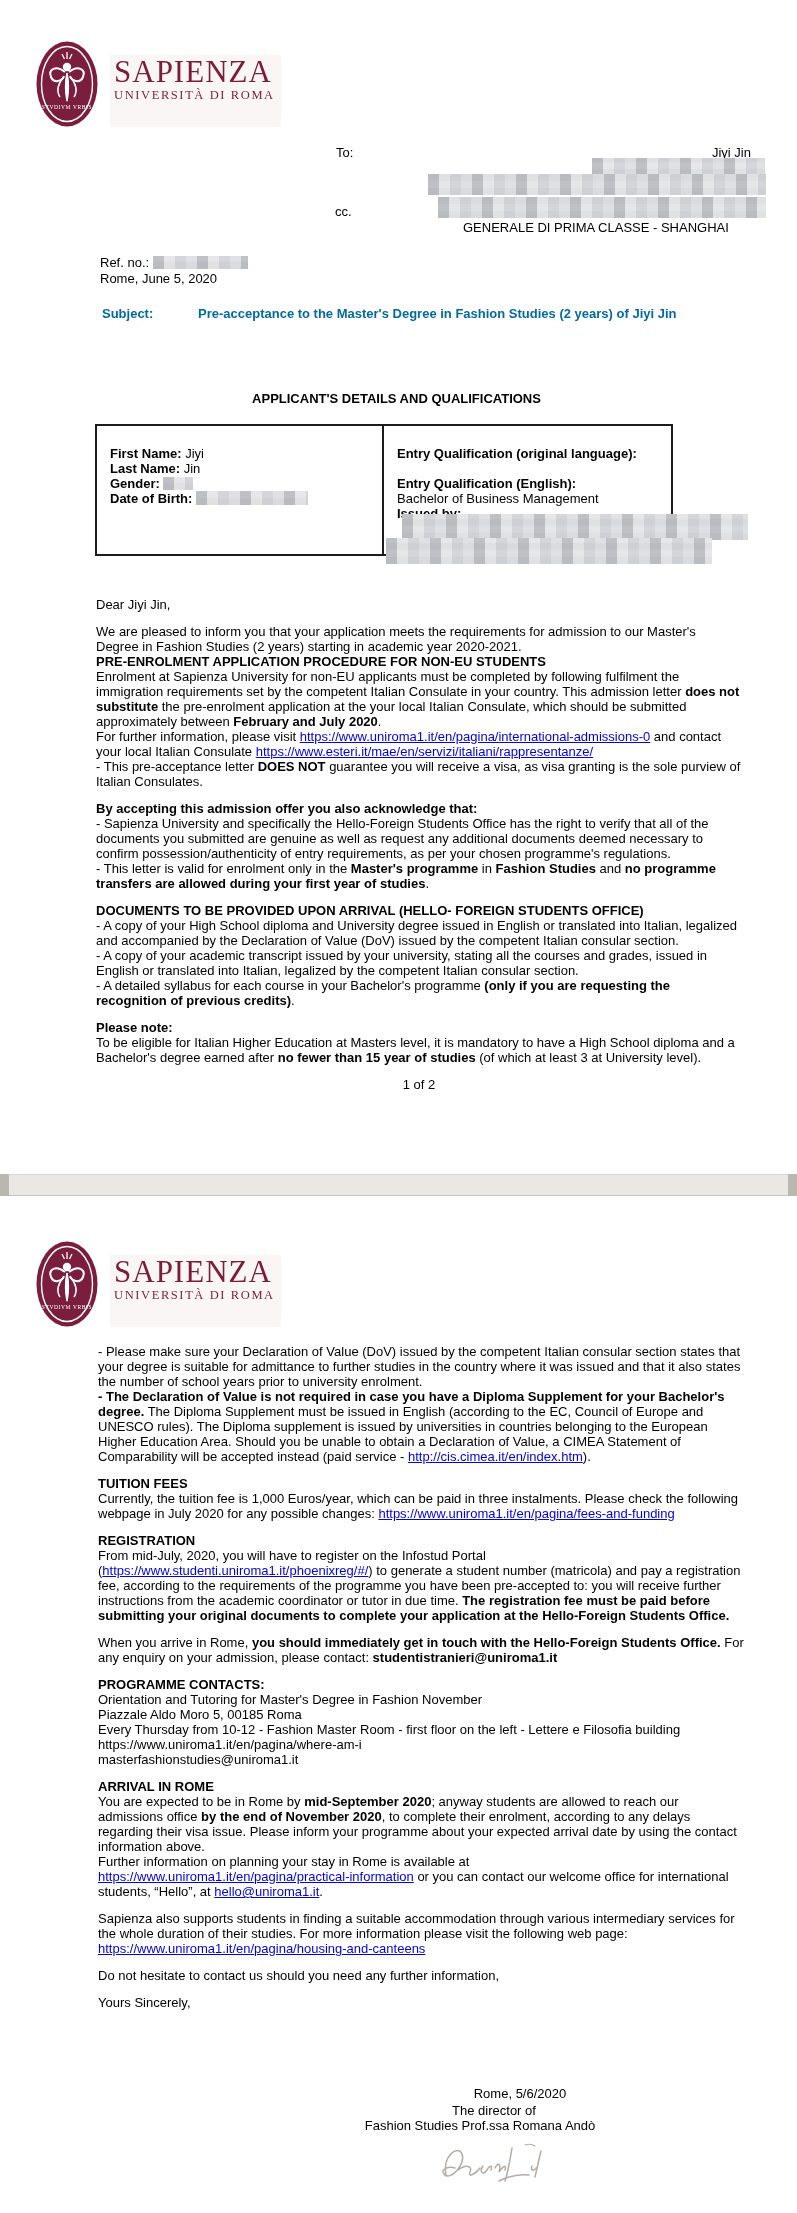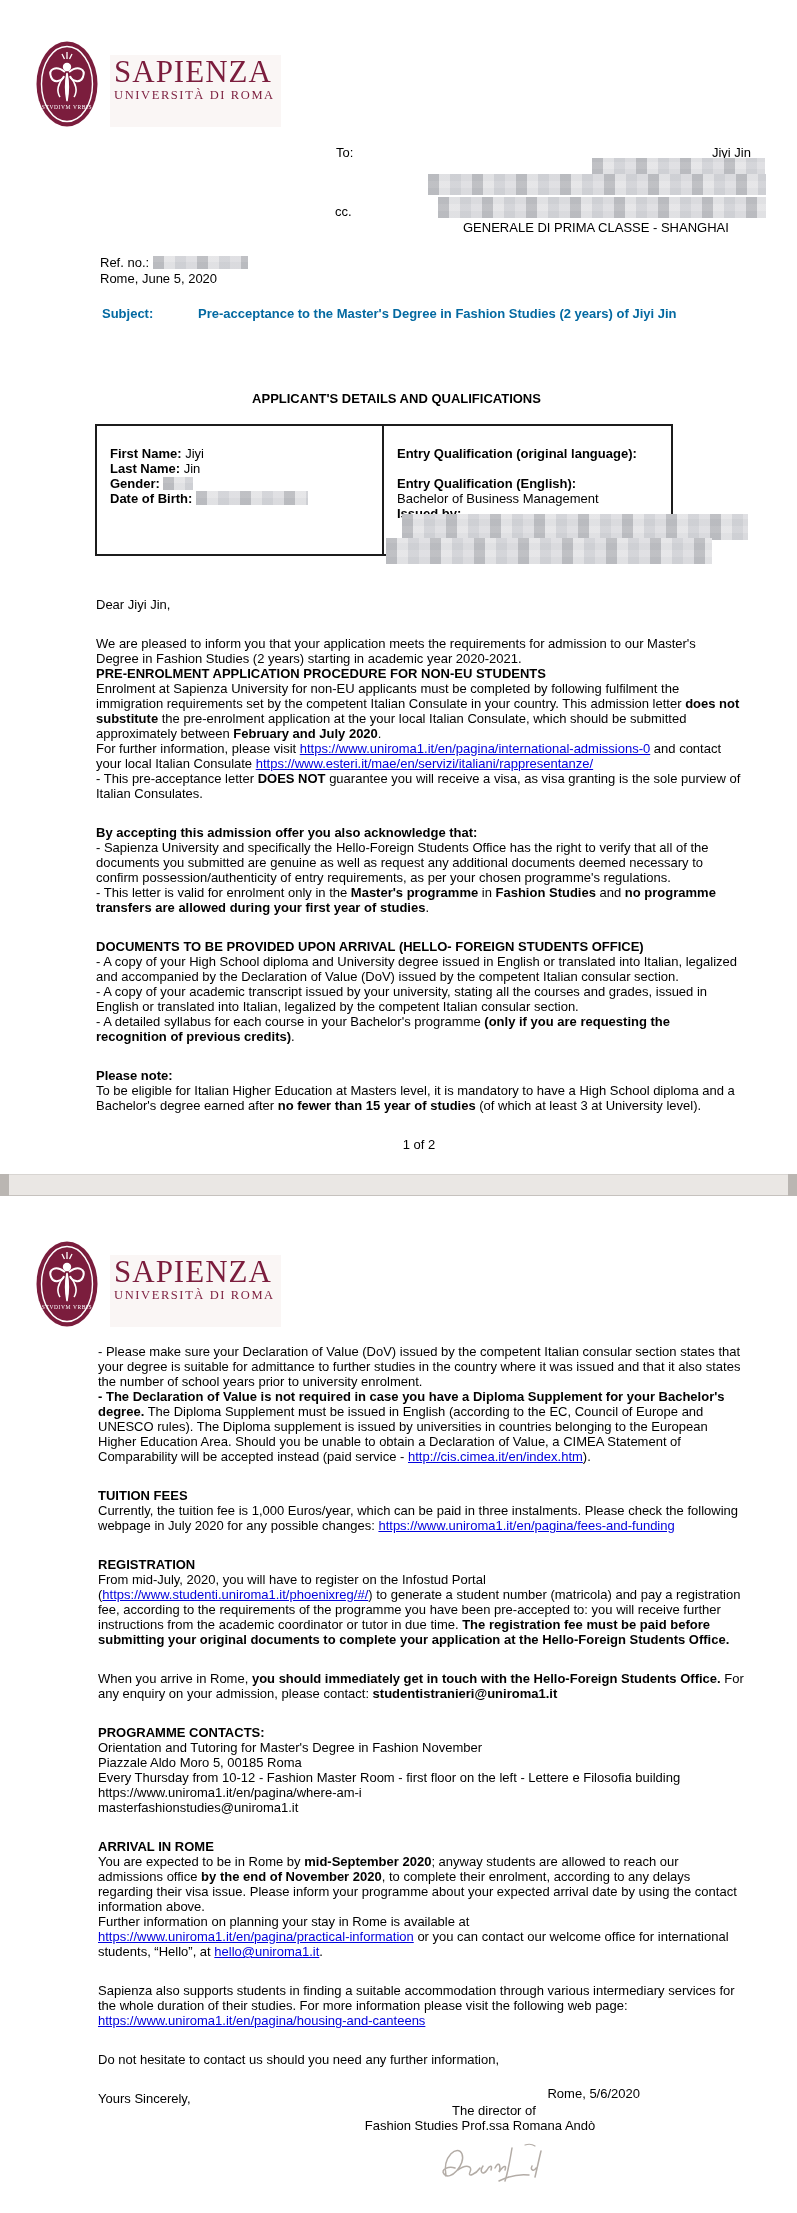--- a/index.html
+++ b/index.html
@@ -4,21 +4,21 @@
 <style>
   html,body{margin:0;padding:0}
   body{
     width:797px;height:2213px;position:relative;background:#ffffff;
     font-family:"Liberation Sans","DejaVu Sans",sans-serif;
     font-size:13px;line-height:15px;color:#000;overflow:hidden;
   }
   .abs{position:absolute}
   .b{font-weight:bold}
   .para{margin:0}
-  .para.gap{margin-top:24px}
+  .para.gap{margin-top:12px}
   .center{text-align:center}
   .link{color:#0202dd;text-decoration:underline;cursor:pointer}
   .subjred{color:#0369a1}
   .redact{
     background-color:#dcdcde;display:block;
     background-image:
       repeating-linear-gradient(90deg, rgba(150,152,158,0.45) 0 11px, rgba(236,236,238,0.45) 11px 22px, rgba(196,198,204,0.45) 22px 33px, rgba(222,222,226,0.45) 33px 44px),
       repeating-linear-gradient(0deg, rgba(210,212,216,0.5) 0 7px, rgba(232,232,235,0.5) 7px 14px);
   }
   .ri{display:inline-block;vertical-align:-2px}
@@ -153,21 +153,21 @@
       <div class="para gap"><span class="b">ARRIVAL IN ROME</span></div>
       <div class="para"><span>You are expected to be in Rome by </span><span class="b">mid-September 2020</span><span>; anyway students are allowed to reach our admissions office </span><span class="b">by the end of November 2020</span><span>, to complete their enrolment, according to any delays regarding their visa issue. Please inform your programme about your expected arrival date by using the contact information above.</span></div>
       <div class="para"><span>Further information on planning your stay in Rome is available at</span></div>
       <div class="para"><a class="link">https://www.uniroma1.it/en/pagina/practical-information</a><span> or you can contact our welcome office for international students, “Hello”, at </span><a class="link">hello@uniroma1.it</a><span>.</span></div>
       <div class="para gap"><span>Sapienza also supports students in finding a suitable accommodation through various intermediary services for the whole duration of their studies. For more information please visit the following web page:</span></div>
       <div class="para"><a class="link">https://www.uniroma1.it/en/pagina/housing-and-canteens</a></div>
       <div class="para gap"><span>Do not hesitate to contact us should you need any further information,</span></div>
       <div class="para gap"><span>Yours Sincerely,</span></div>
     </div>
 
-  <div class="abs closing" style="left:400px;top:2086px;width:240px;text-align:right">Rome, 5/6/2020</div>
+  <div class="abs closing" style="left:400px;top:2086px;width:240px;text-align:center">Rome, 5/6/2020</div>
   <div class="abs closing center" style="left:344px;top:2103px;width:300px">The director of</div>
   <div class="abs closing center" style="left:330px;top:2118px;width:300px">Fashion Studies Prof.ssa Romana Andò</div>
 
   <div class="abs" style="left:428px;top:2136px">
     <svg width="130" height="62" viewBox="0 0 130 62">
       <path d="M18 40 C14 20 30 8 34 18 C38 28 22 46 16 38 C12 33 21 30 27 32 M30 34 C38 28 45 30 42 36 C39 42 48 38 52 32 M55 30 C51 36 55 40 59 34 C61 30 65 28 63 34 M67 32 C71 24 73 30 71 36 C75 30 79 28 77 34" stroke="#b3aca6" stroke-width="1.5" fill="none" stroke-linecap="round"></path>
       <path d="M84 12 C82 24 80 36 77 45 M71 45 C81 40 93 38 101 39 M104 30 C102 34 106 36 108 32 M113 15 C111 23 109 33 107 41" stroke="#b3aca6" stroke-width="1.5" fill="none" stroke-linecap="round"></path>
       <path d="M97 9 C100 8 104 8 107 10" stroke="#b3aca6" stroke-width="1.2" fill="none" stroke-linecap="round"></path>
     </svg>
   </div>

